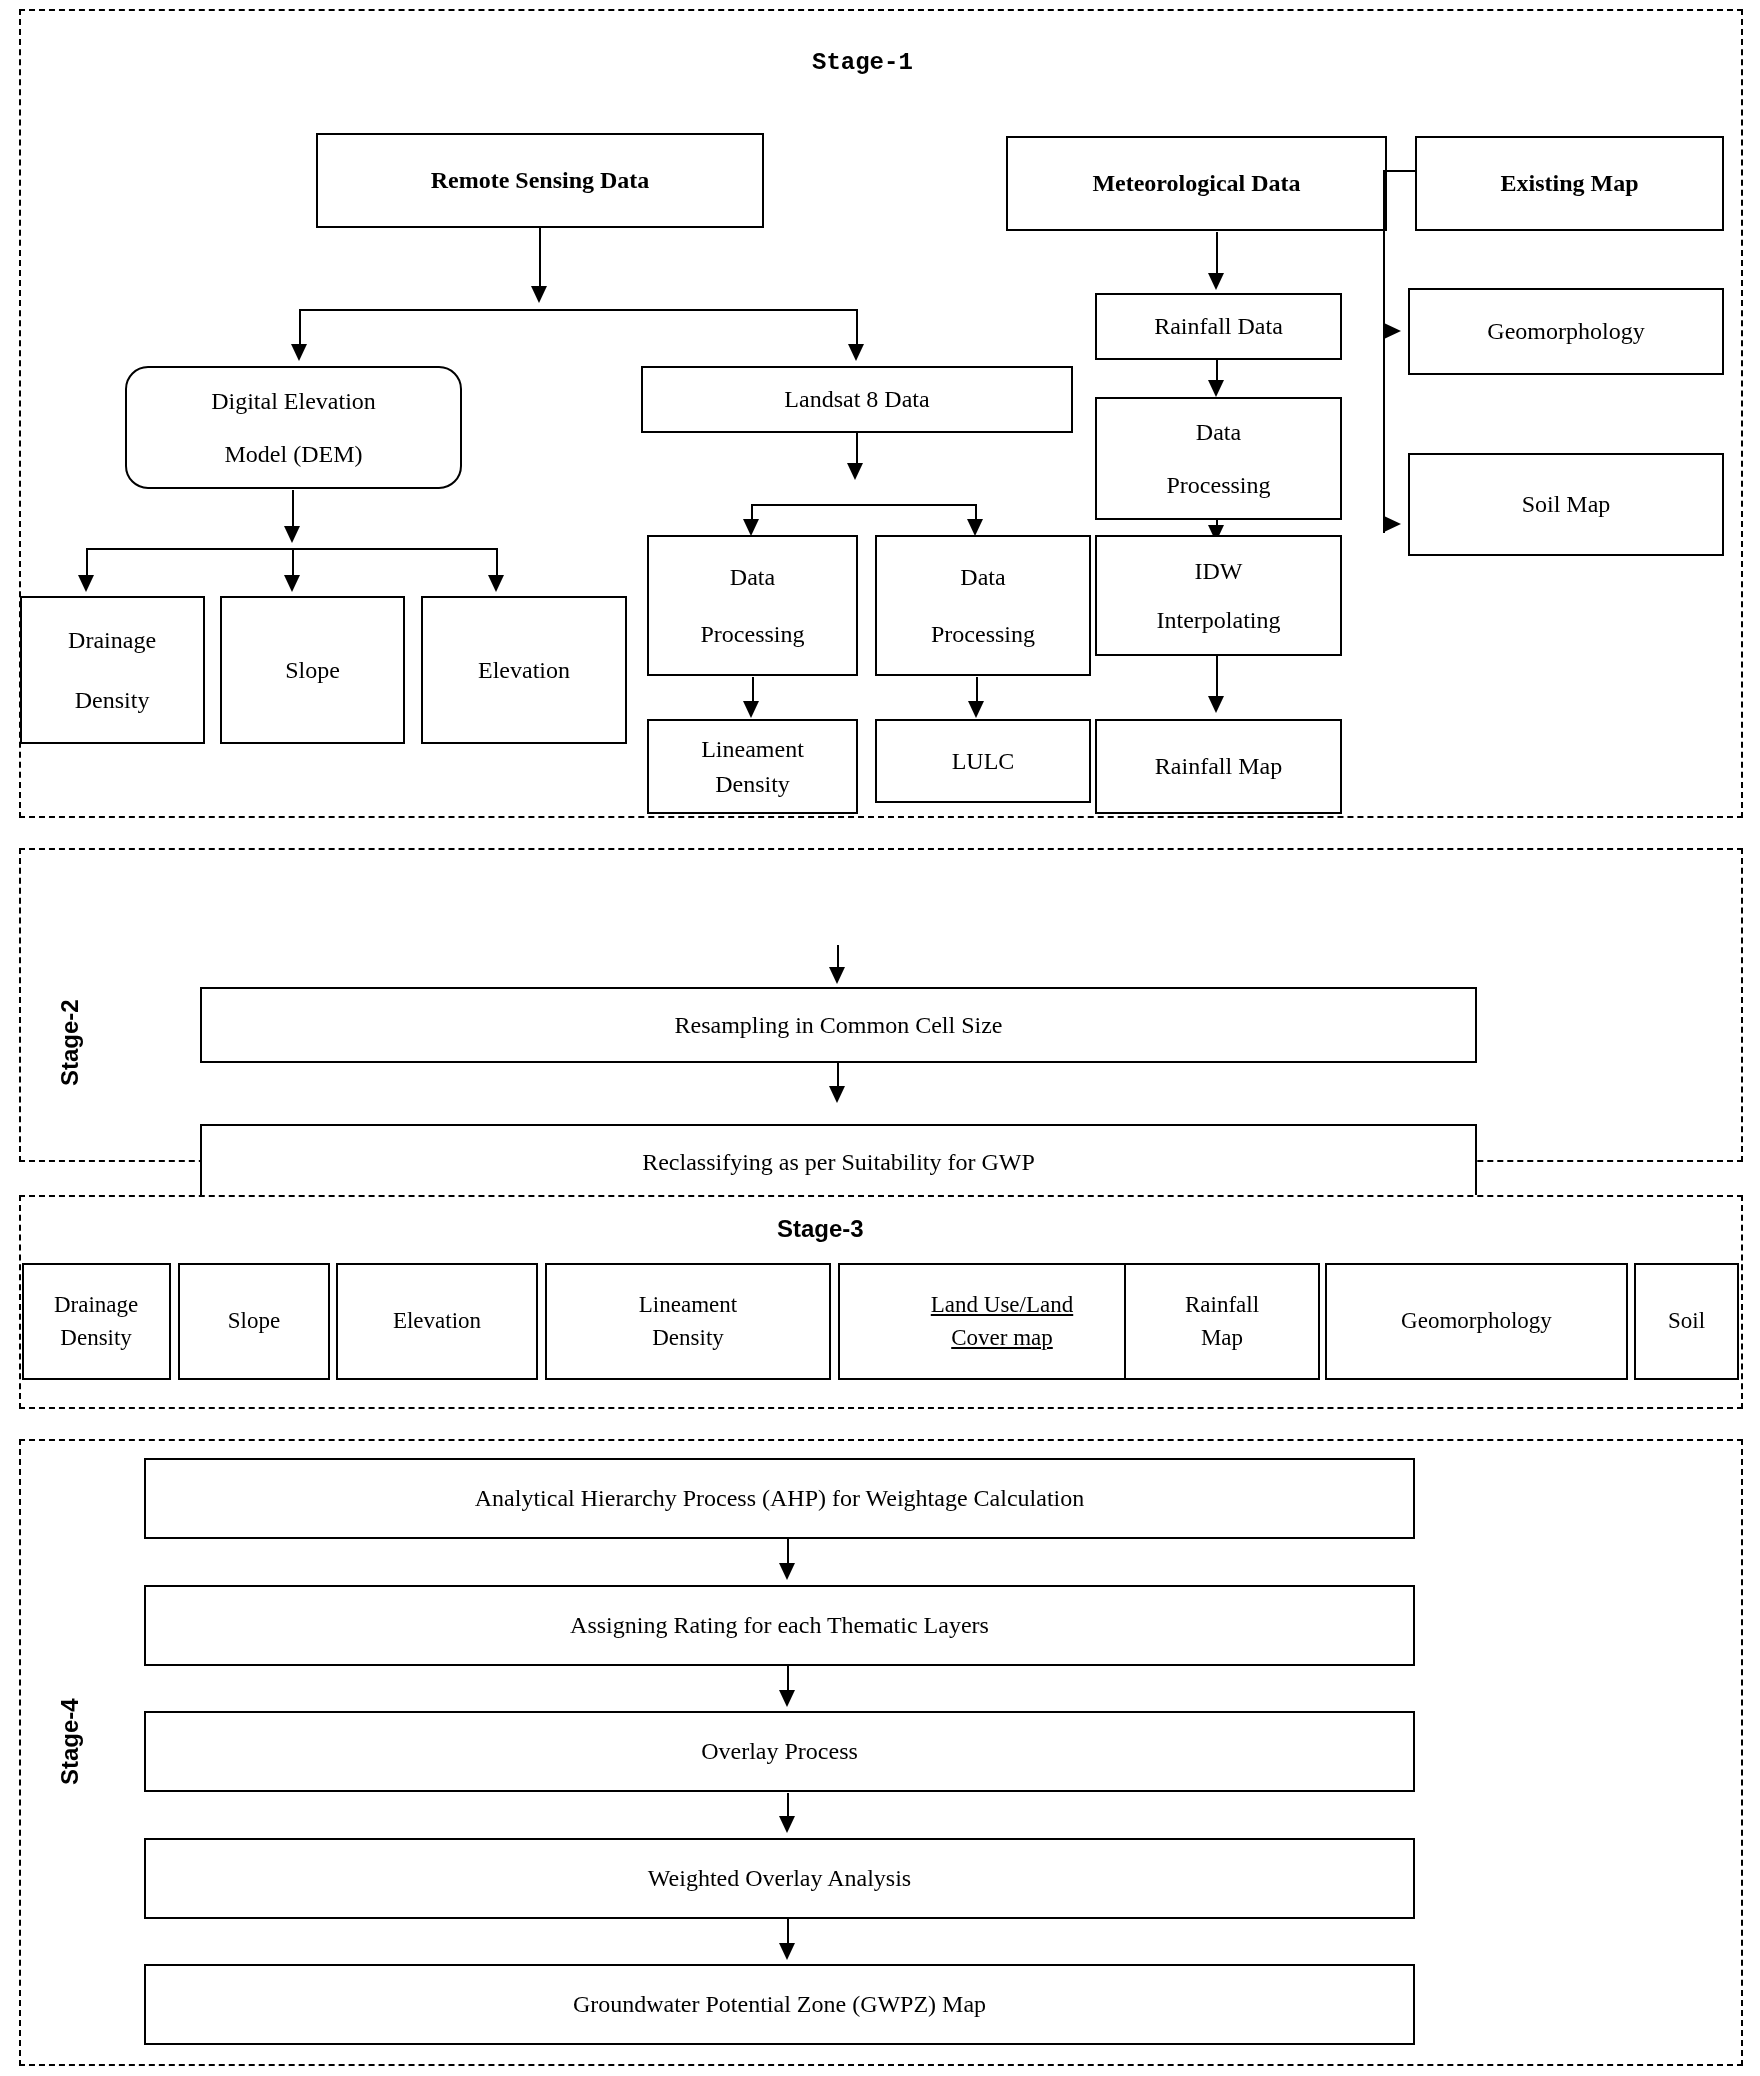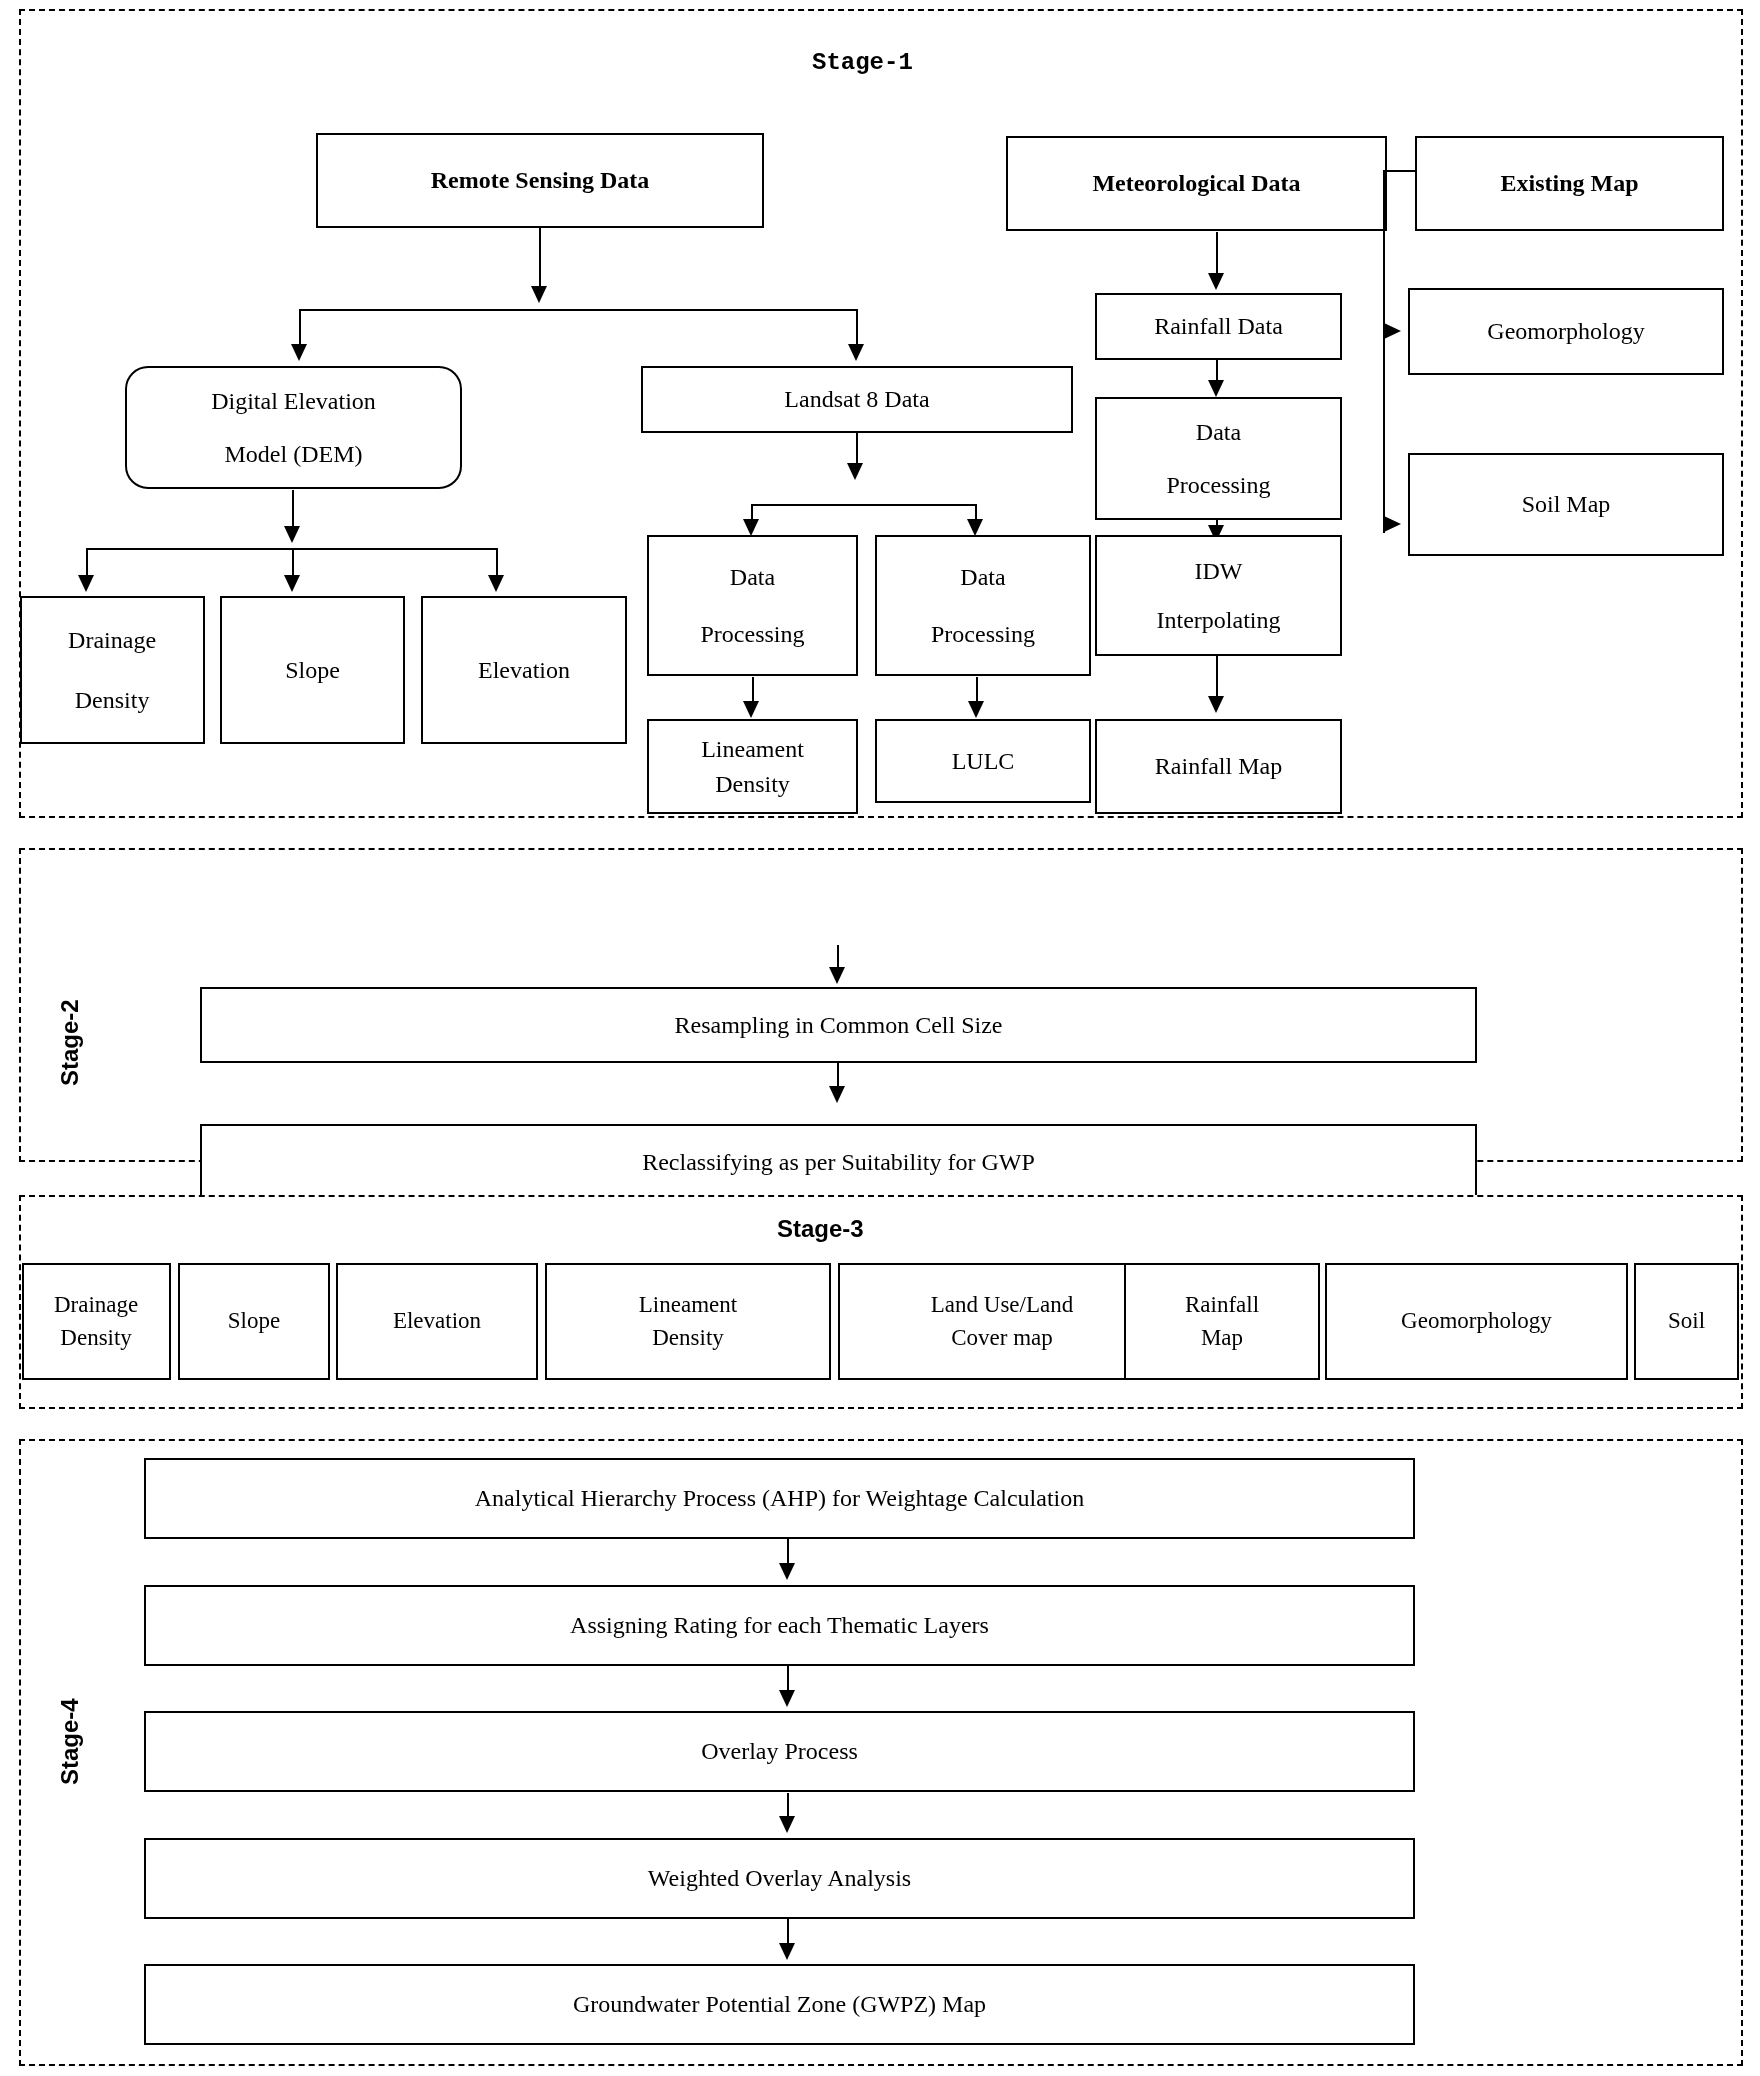--- a/index.html
+++ b/index.html
@@ -176,21 +176,21 @@
 
   <div class="box sm" style="left:336px;top:1263px;width:202px;height:117px;">
     <span>Elevation</span>
   </div>
 
   <div class="box sm" style="left:545px;top:1263px;width:286px;height:117px;flex-direction:column;">
     <span>Lineament</span>
     <span>Density</span>
   </div>
 
-  <div class="box sm" style="left:838px;top:1263px;width:328px;height:117px;flex-direction:column;">
+  <div class="box sm" style="left:838px;top:1263px;width:328px;height:117px;flex-direction:column;text-decoration:underline;">
     <span>Land Use/Land</span>
     <span>Cover map</span>
   </div>
 
   <div class="box sm" style="left:1124px;top:1263px;width:196px;height:117px;flex-direction:column;">
     <span>Rainfall</span>
     <span>Map</span>
   </div>
 
   <div class="box sm" style="left:1325px;top:1263px;width:303px;height:117px;">

